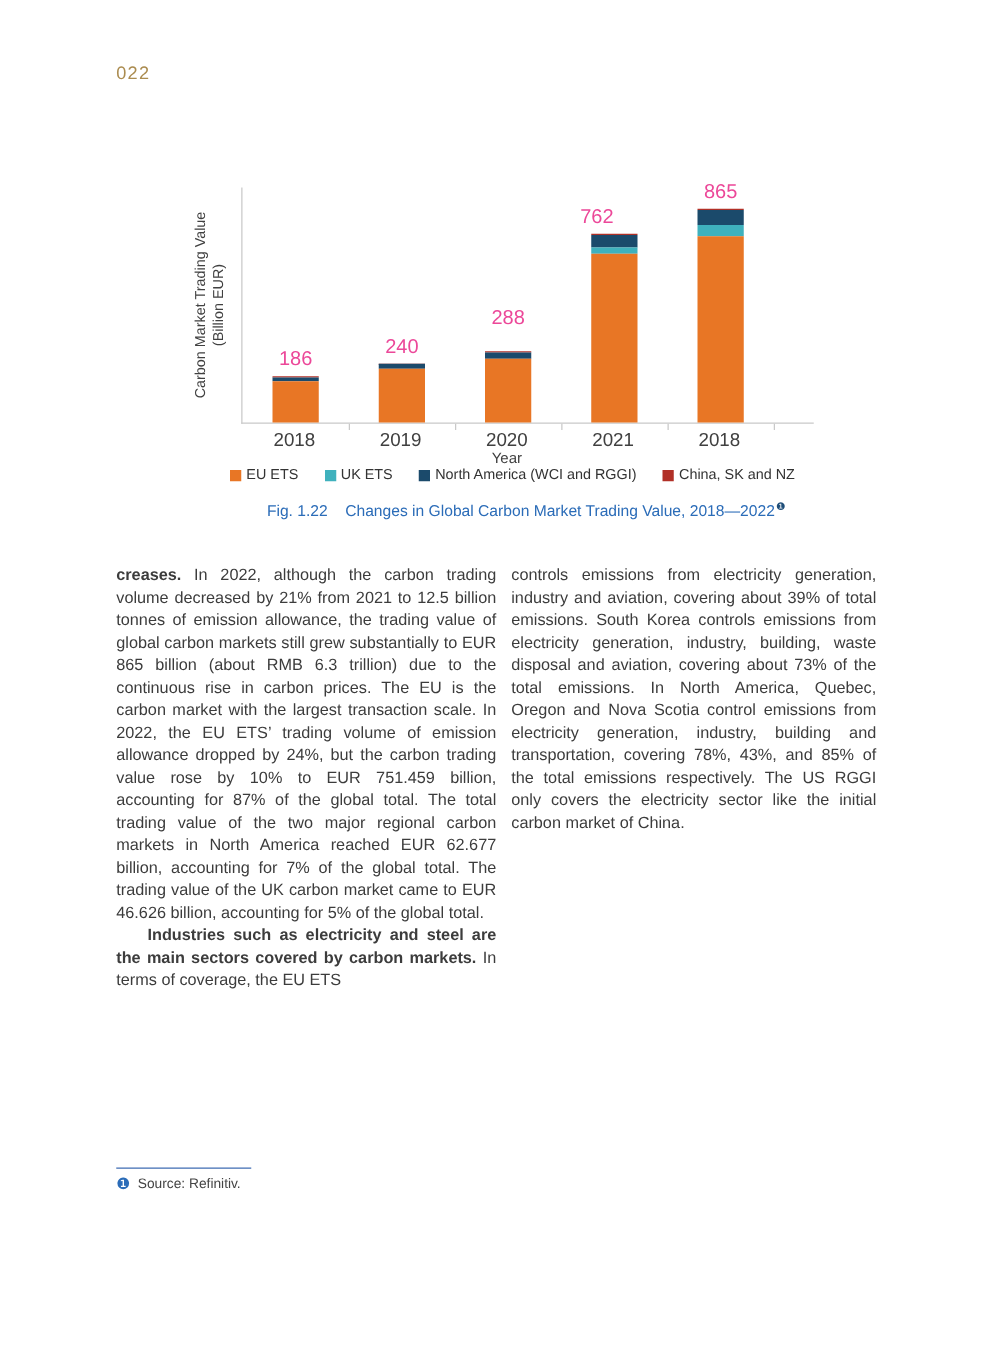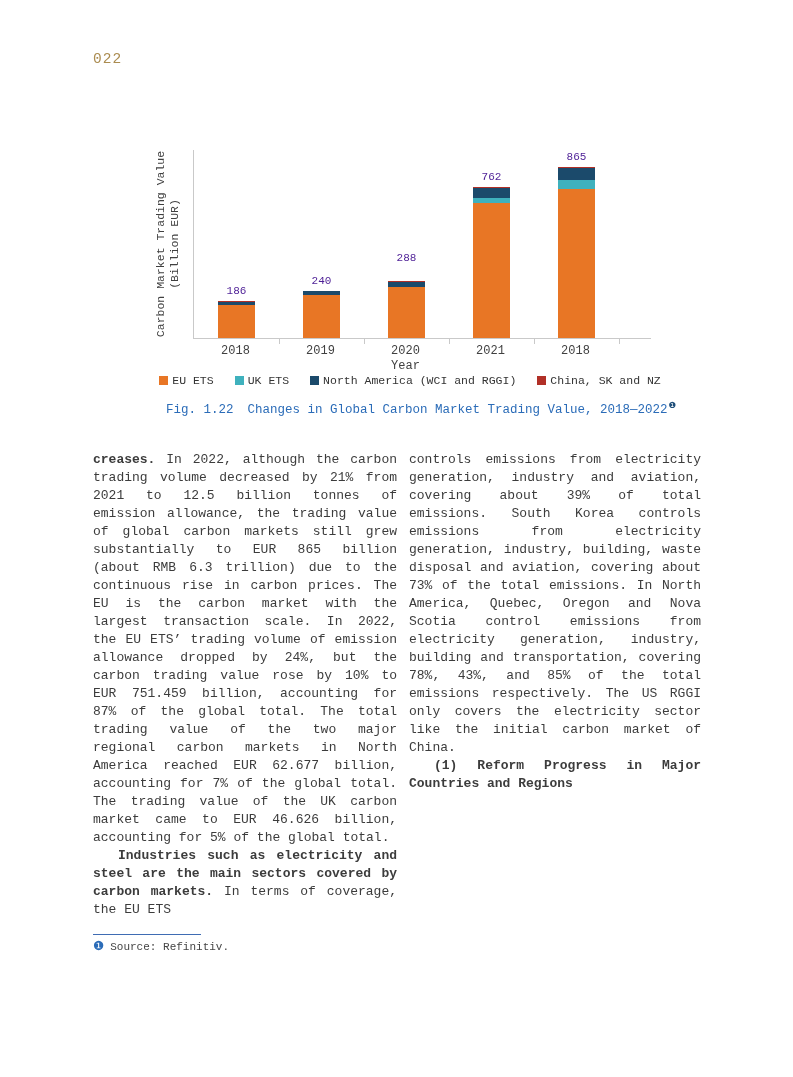--- a/index.html
+++ b/index.html
@@ -1,31 +1,31 @@
 <!DOCTYPE html>
 <html><head>
 <meta charset="utf-8">
 <style>
   html,body{margin:0;padding:0;background:#ffffff;}
   .page{position:relative;width:793px;height:1077px;background:#ffffff;overflow:hidden;
-        font-family:Liberation Mono, monospace;}
+        font-family:Liberation Sans, sans-serif;}
 
   .pagenum{position:absolute;left:93px;top:51px;font-size:14.5px;color:#ab8c50;letter-spacing:1px;}
 
   
   .ylab{position:absolute;left:168px;top:244px;transform:translate(-50%,-50%) rotate(-90deg);
         font-size:11.5px;color:#404040;text-align:center;line-height:14px;white-space:nowrap;}
   .plot{position:absolute;left:193px;top:150px;width:457px;height:188px;
         border-left:1px solid #c9c9c9;border-bottom:1px solid #c9c9c9;}
   .bar{position:absolute;bottom:0;width:37px;display:flex;flex-direction:column-reverse;}
   .seg{width:100%;}
-  .val{position:absolute;width:85px;text-align:center;font-size:11px;color:#4c1d95;}
+  .val{position:absolute;width:85px;text-align:center;font-size:16px;color:#ec4899;}
   .btick{position:absolute;bottom:-6px;width:1px;height:5px;background:#c9c9c9;}
   .xcats{position:absolute;left:193px;top:344px;width:425px;height:14px;}
-  .cat{position:absolute;width:85px;text-align:center;font-size:12px;color:#404040;}
+  .cat{position:absolute;width:85px;text-align:center;font-size:15px;color:#404040;}
   .xlab{position:absolute;left:193px;top:359px;width:425px;text-align:center;font-size:12px;color:#404040;}
   .legend{position:absolute;left:130px;top:374px;width:560px;display:flex;justify-content:center;
           align-items:center;gap:21px;font-size:11.5px;color:#333333;}
   .legend-item{display:flex;align-items:center;gap:4px;white-space:nowrap;}
   .swatch{width:9px;height:9px;display:inline-block;flex:none;}
   .caption{position:absolute;left:121px;top:400px;width:600px;text-align:center;
            font-size:12.5px;color:#2b6cb8;}
   .caption .cap-label{margin-right:14px;}
   .caption sup{font-size:8.5px;color:#1f4e79;margin-left:1px;}
 
@@ -77,21 +77,21 @@
         <div class="seg" style="height: 0.593684px; background: rgb(177, 48, 39);"></div>
       </div>
       <div class="val" style="left: 170px; bottom: 74px;">288</div>
       <div class="btick" style="left: 255px;"></div>
       <div class="bar" style="left: 279px;">
         <div class="seg" style="height: 135.162px; background: rgb(232, 118, 37);"></div>
         <div class="seg" style="height: 4.74947px; background: rgb(63, 177, 189);"></div>
         <div class="seg" style="height: 9.89474px; background: rgb(27, 74, 107);"></div>
         <div class="seg" style="height: 0.989474px; background: rgb(177, 48, 39);"></div>
       </div>
-      <div class="val" style="left: 255px; bottom: 154.796px;">762</div>
+      <div class="val" style="left: 241px; bottom: 154.796px;">762</div>
       <div class="btick" style="left: 340px;"></div>
       <div class="bar" style="left: 364px;">
         <div class="seg" style="height: 148.619px; background: rgb(232, 118, 37);"></div>
         <div class="seg" style="height: 9.30105px; background: rgb(63, 177, 189);"></div>
         <div class="seg" style="height: 12.4674px; background: rgb(27, 74, 107);"></div>
         <div class="seg" style="height: 0.791579px; background: rgb(177, 48, 39);"></div>
       </div>
       <div class="val" style="left: 340px; bottom: 175.179px;">865</div>
       <div class="btick" style="left: 425px;"></div>
     </div>
@@ -126,21 +126,20 @@
     <span class="cap-label">Fig. 1.22</span><span>Changes in Global Carbon Market Trading Value, 2018—2022</span><sup>❶</sup>
   </div>
 
   <div class="col col-left">
     <p><span class="b">creases. </span><span>In 2022, although the carbon trading volume decreased by 21% from 2021 to 12.5 billion tonnes of emission allowance, the trading value of global carbon markets still grew substantially to EUR 865 billion (about RMB 6.3 trillion) due to the continuous rise in carbon prices. The EU is the carbon market with the largest transaction scale. In 2022, the EU ETS’ trading volume of emission allowance dropped by 24%, but the carbon trading value rose by 10% to EUR 751.459 billion, accounting for 87% of the global total. The total trading value of the two major regional carbon markets in North America reached EUR 62.677 billion, accounting for 7% of the global total. The trading value of the UK carbon market came to EUR 46.626 billion, accounting for 5% of the global total.</span></p>
     <p class="indent"><span class="b">Industries such as electricity and steel are the main sectors covered by carbon markets.</span><span> In terms of coverage, the EU ETS</span></p>
   </div>
 
   <div class="col col-right">
     <p><span>controls emissions from electricity generation, industry and aviation, covering about 39% of total emissions. South Korea controls emissions from electricity generation, industry, building, waste disposal and aviation, covering about 73% of the total emissions. In North America, Quebec, Oregon and Nova Scotia control emissions from electricity generation, industry, building and transportation, covering 78%, 43%, and 85% of the total emissions respectively. The US RGGI only covers the electricity sector like the initial carbon market of China.</span></p>
-    <p class="indent"><span class="b">(1) Reform Progress in Major Countries and Regions</span></p>
   </div>
 
   <div class="fn-rule"></div>
   <div class="fn-line">
     <span class="fn-marker">❶</span>
     <span class="fn-text">Source: Refinitiv.</span>
   </div>
 
 </div>
 

